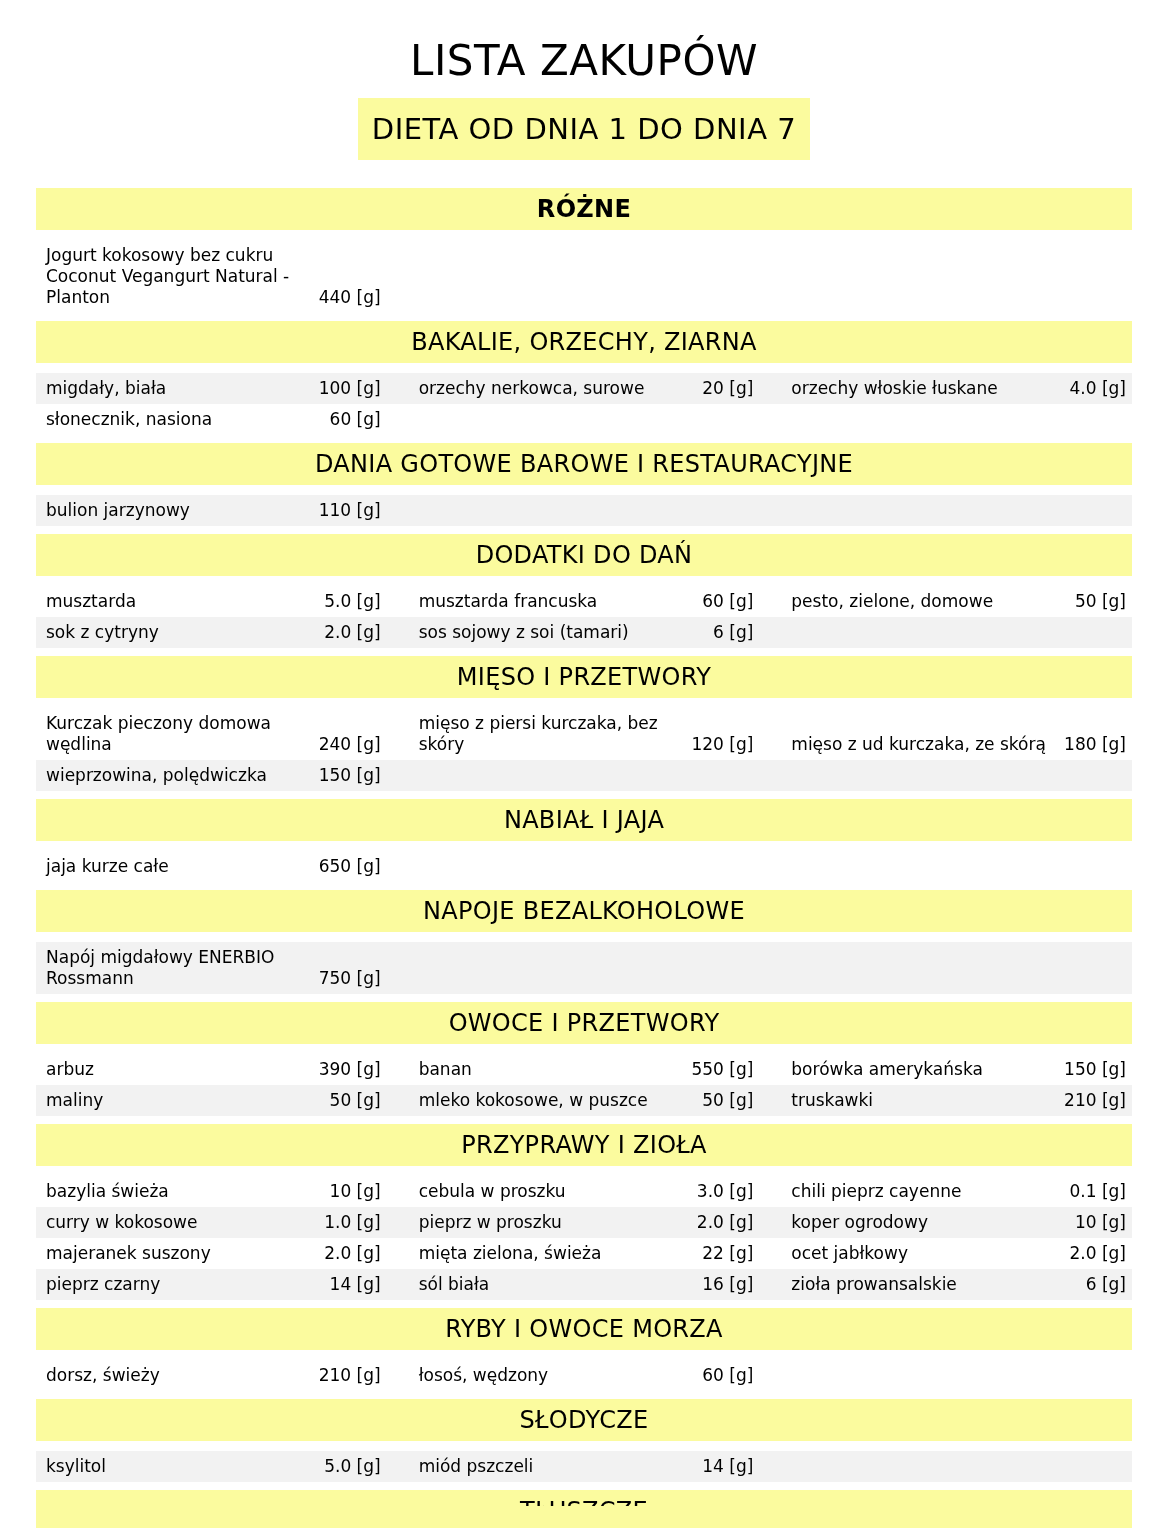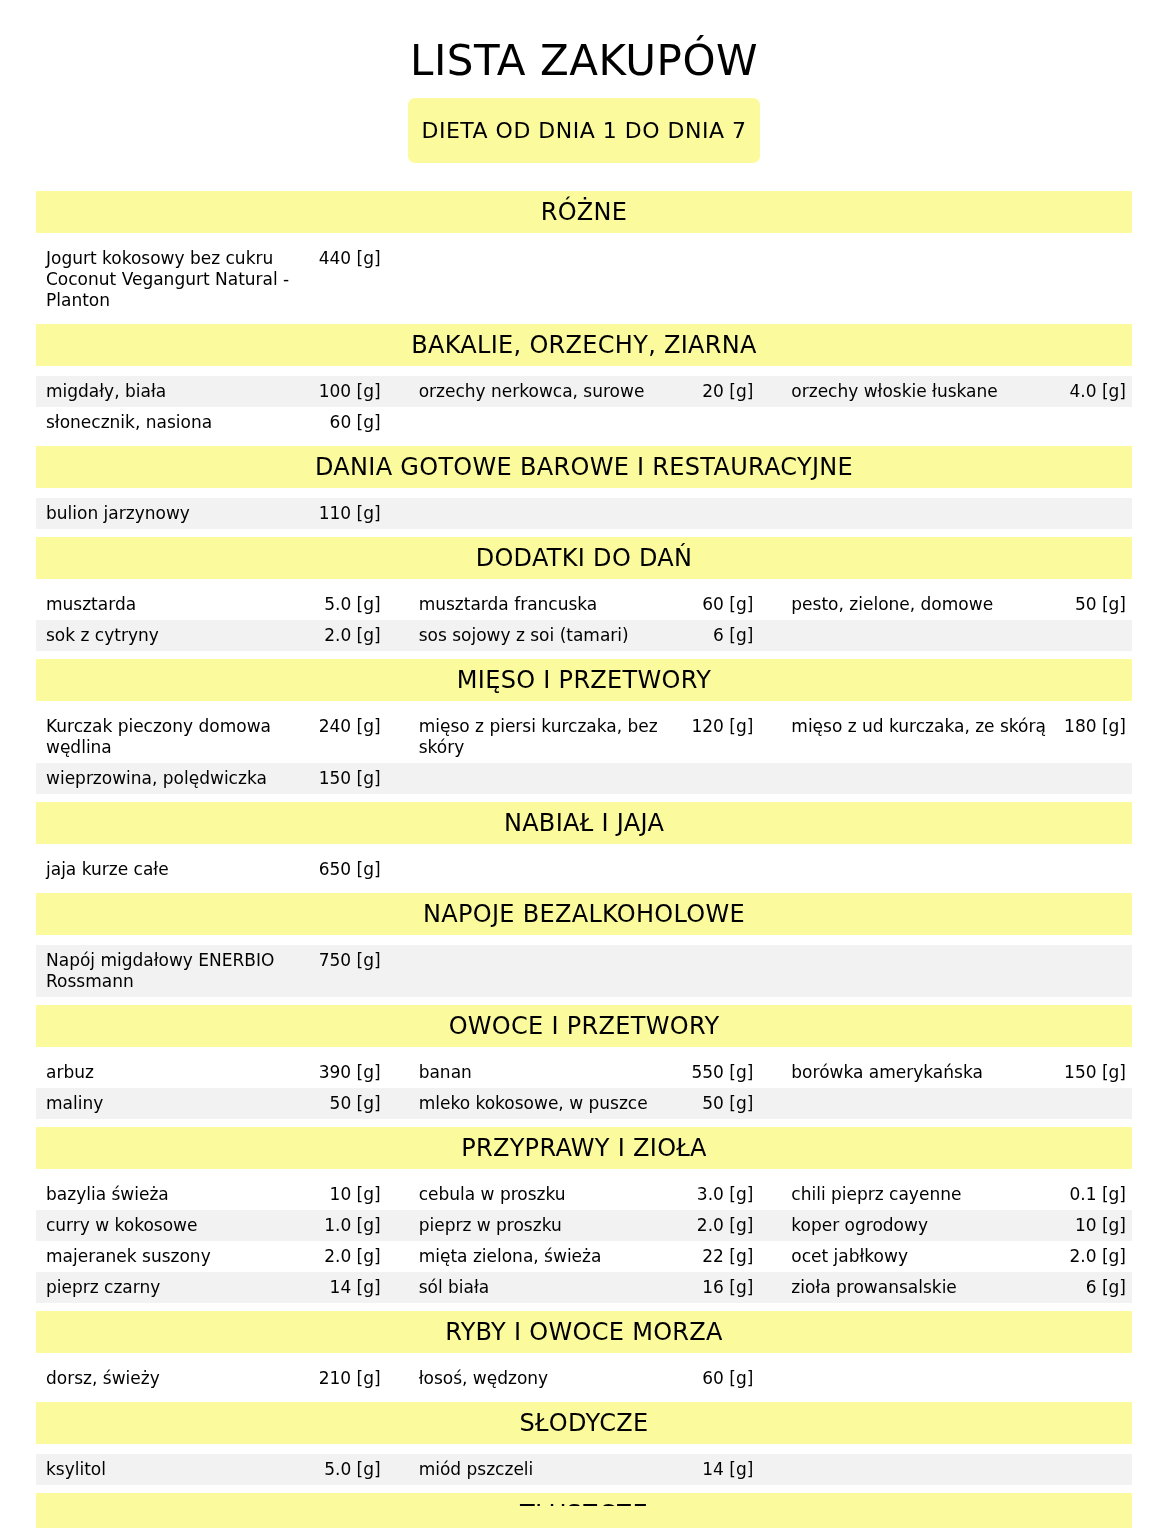--- a/index.html
+++ b/index.html
@@ -14,36 +14,36 @@
     position:relative;overflow:hidden;
     padding:30px 36px 0 36px;background:#ffffff;margin:0 auto;
   }
   .title{
     margin:6px 0 0 0;text-align:center;
     font-size:42px;font-weight:400;letter-spacing:0.5px;
   }
   .subtitle-row{text-align:center;margin-top:13px;}
   .subtitle{
     display:inline-block;background:var(--yellow);
-    font-size:22px;font-weight:400;padding:20px 14px;letter-spacing:0.5px;border-radius:7px;
+    font-size:29px;font-weight:400;padding:14px 14px;letter-spacing:0.5px;
   }
   #sections{margin-top:0;}
   .section-header{
     background:var(--yellow);
     height:42px;line-height:42px;text-align:center;
     font-size:24px;font-weight:400;letter-spacing:0.3px;
     margin:8px 0 10px 0;
   }
-  #sections .section-header:first-child{margin-top:28px;}
+  #sections .section-header:first-child{margin-top:28px;font-weight:bold;}
   .item-row{
     display:grid;grid-template-columns:repeat(3,1fr);column-gap:22px;
     padding:5px 0;font-size:17px;line-height:21px;
   }
   .item-row.shaded{background:var(--gray);}
-  .cell{display:flex;align-items:flex-start;padding:0 6px 0 10px;box-sizing:border-box;}
+  .cell{display:flex;align-items:flex-end;padding:0 6px 0 10px;box-sizing:border-box;}
   .iname{flex:1 1 auto;}
   .iqty{white-space:nowrap;margin-left:10px;text-align:right;}
   .cut-band{
     position:absolute;left:36px;right:36px;bottom:0;height:22px;
     background:var(--yellow);
   }
 </style>
 </head>
 <body>
 
@@ -178,20 +178,24 @@
       </div>
       <div class="item-row shaded">
         <div class="cell">
           <span class="iname">maliny</span>
           <span class="iqty">50 [g]</span>
         </div>
         <div class="cell">
           <span class="iname">mleko kokosowe, w puszce</span>
           <span class="iqty">50 [g]</span>
         </div>
+        <div class="cell">
+          <span class="iname">truskawki</span>
+          <span class="iqty">210 [g]</span>
+        </div>
       </div>
       <div class="section-header">PRZYPRAWY I ZIOŁA</div>
       <div class="item-row">
         <div class="cell">
           <span class="iname">bazylia świeża</span>
           <span class="iqty">10 [g]</span>
         </div>
         <div class="cell">
           <span class="iname">cebula w proszku</span>
           <span class="iqty">3.0 [g]</span>

